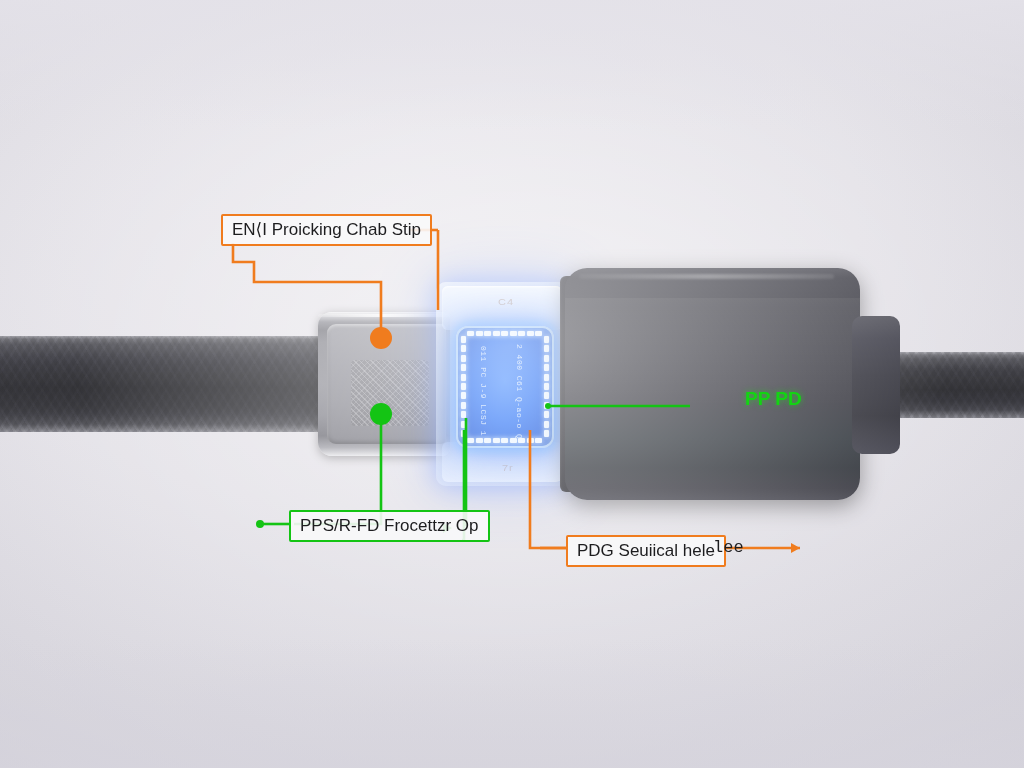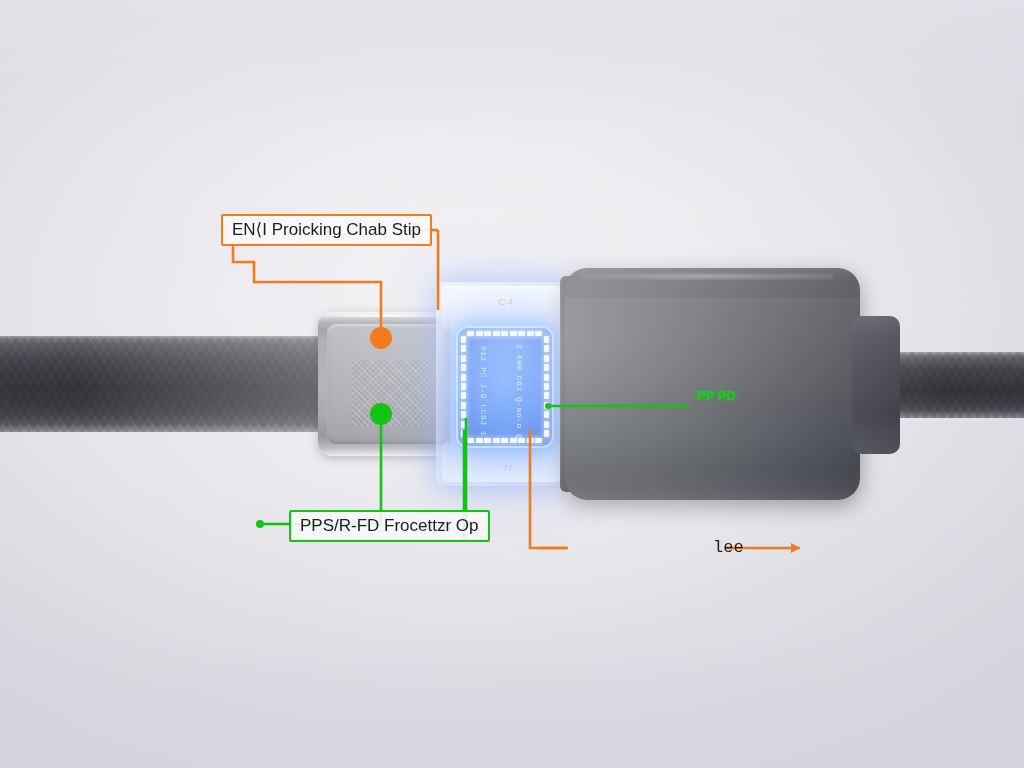--- a/index.html
+++ b/index.html
@@ -245,23 +245,24 @@
     color: #1d1d1f;
     border-radius: 2px;
     pointer-events: auto;
   }
   .label.green { border-color: #14c414; }
   .label.plain {
     border: none;
     background: transparent;
     color: #13d413;
     font-weight: bold;
-    font-size: 13px;
+    font-size: 19px;
     text-shadow: 0 0 6px rgba(20,220,20,0.65);
     padding: 0;
+    margin-left: 48px;
   }
   .label-extra {
     position: absolute;
     font-size: 17px;
     color: #1d1d1f;
     white-space: nowrap;
     pointer-events: auto;
   }
   .dot { position: absolute; border-radius: 50%; pointer-events: auto; }
 </style>
@@ -383,16 +384,17 @@
 
     <div class="dot" style="left:370px; top:327px; width:22px; height:22px; background:#f07c1e;"></div>
     <div class="dot" style="left:370px; top:403px; width:22px; height:22px; background:#14c414;"></div>
 
     <div class="label green" style="left:289px; top:510px;">PPS/R-FD Frocettzr Op</div>
 
     <div class="label" style="left:221px; top:214px;">EN⟨I Proicking Chab Stip</div>
 
     <div class="label plain" style="left:697px; top:389px;">PP PD</div>
 
+    <div class="label" style="left:566px; top:535px;">PDG Seuiical hele</div>
 
     <div class="label-extra" style="left:713px; top:538px;font-family:Liberation Mono, monospace;">lee</div>
   </div>
 </div>
 
 </body></html>

